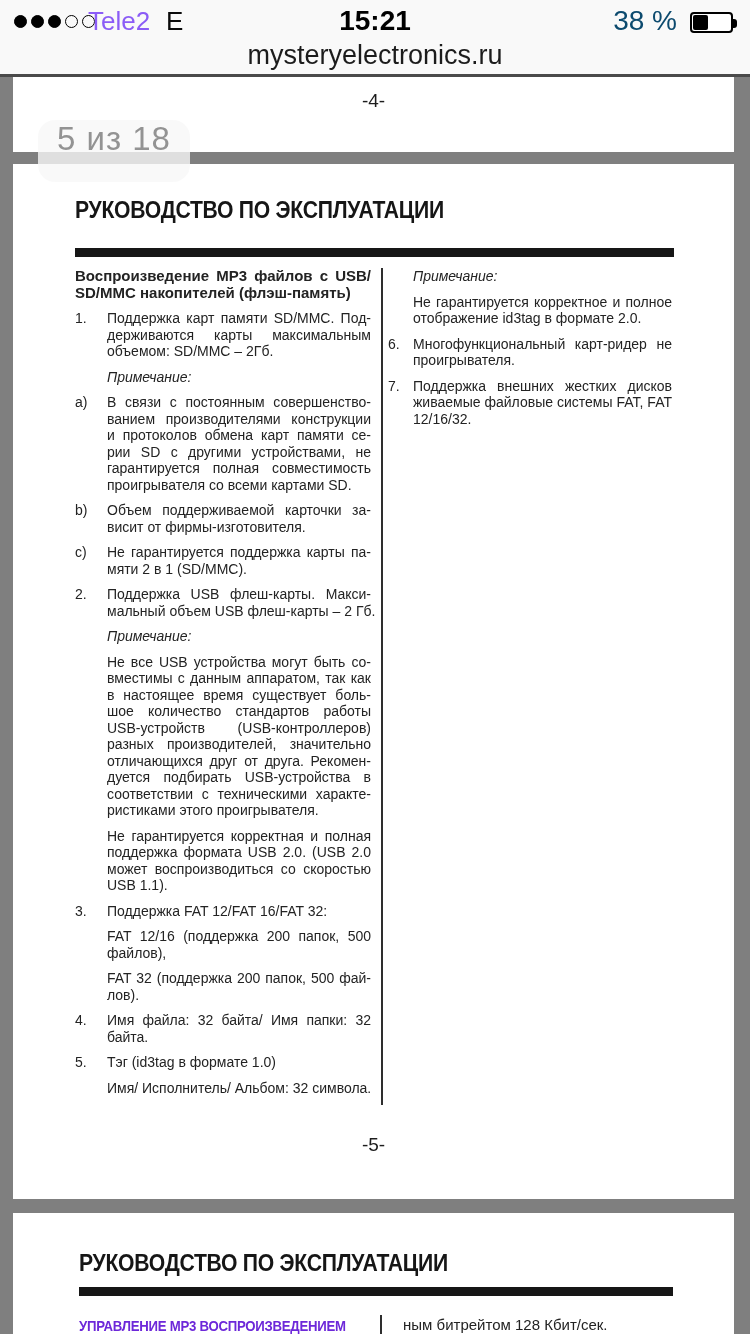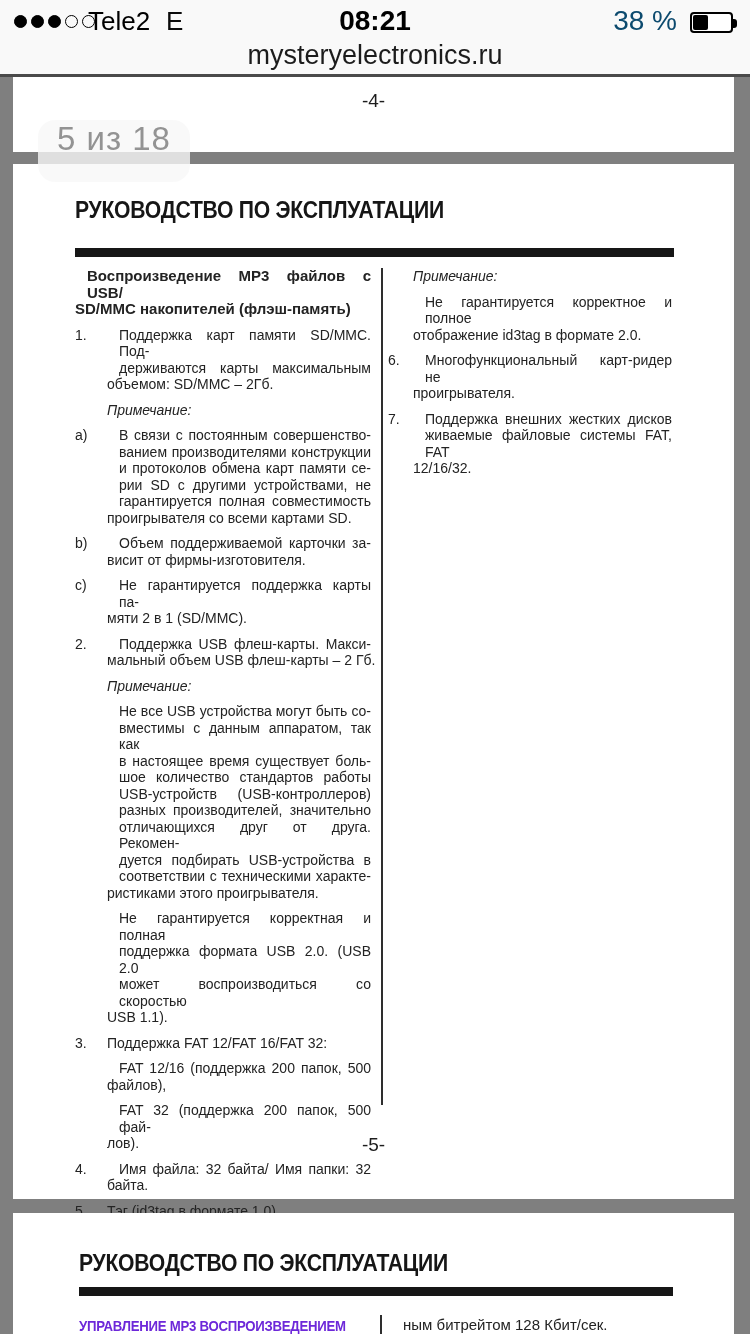--- a/index.html
+++ b/index.html
@@ -5,21 +5,21 @@
   html,body{margin:0;padding:0;}
   body{font-family:"Liberation Sans",sans-serif;background:#444;}
   .screen{position:relative;width:750px;height:1334px;margin:0 auto;background:#7f7f7f;overflow:hidden;}
 
   
   .topbar{position:absolute;left:0;top:0;width:750px;height:74px;background:#f9f9f9;border-bottom:3px solid #4a4a4a;z-index:30;}
   .statusrow{position:absolute;left:0;top:0;width:750px;height:40px;}
   .signal{position:absolute;left:14px;top:15px;display:flex;gap:4px;align-items:center;}
   .dot{width:13px;height:13px;border-radius:50%;box-sizing:border-box;border:1.5px solid #000;background:transparent;}
   .dot.filled{background:#000;}
-  .carrier{position:absolute;left:88px;top:6px;font-size:26px;color:#000000;}
+  .carrier{position:absolute;left:88px;top:6px;font-size:26px;color:#8b5cf6;}
   .nettype{position:absolute;left:166px;top:6px;font-size:26px;color:#0a0a0a;}
   .time{position:absolute;left:0;top:5px;width:750px;text-align:center;font-size:28px;font-weight:700;color:#000;}
   .battpct{position:absolute;right:73px;top:5px;font-size:28px;color:#0c4a6e;}
   .battery{position:absolute;right:17px;top:12px;width:43px;height:21px;border:2px solid #000;border-radius:4px;box-sizing:border-box;background:#fff;}
   .battery .fill{position:absolute;left:1px;top:1px;bottom:1px;background:#000;border-radius:2px;}
   .battery .nub{position:absolute;right:-6px;top:5px;width:4px;height:9px;background:#000;border-radius:0 3px 3px 0;}
   .urlrow{position:absolute;left:0;top:38px;width:750px;height:34px;text-align:center;}
   .urltext{font-size:27px;color:#1c1c1c;line-height:34px;}
 
   
@@ -48,21 +48,21 @@
   .rightcol{left:375px;width:284px;}
   .vline{position:absolute;left:368px;top:104px;width:2px;height:837px;background:#2e2e2e;}
 
   .blk{position:relative;margin-bottom:9px;}
   .leftcol .blk{padding-left:32px;}
   .rightcol .blk{padding-left:25px;}
   .blk.title{padding-left:0;font-weight:700;font-size:15px;}
   .blk.label{font-style:italic;}
   .blk .marker{position:absolute;left:0;top:0;line-height:16.5px;}
   .ln{line-height:16.5px;white-space:nowrap;}
-  .ln.just{white-space:normal;text-align:justify;text-align-last:justify;margin-left:12px;}
+  .ln.just{white-space:normal;text-align:justify;text-align-last:justify;}
 
   .page6 .doc-heading{left:66px;top:37px;}
   .page6 .hbar{left:66px;top:74px;width:594px;}
   .p6-left{position:absolute;left:66px;top:104px;font-weight:700;font-size:15px;color:#6d28d9;white-space:nowrap;}
   .p6-vline{position:absolute;left:367px;top:102px;width:2px;height:19px;background:#2e2e2e;}
   .p6-right{position:absolute;left:390px;top:103px;font-size:15px;color:#232323;white-space:nowrap;}
 </style>
 </head>
 <body>
 
@@ -72,21 +72,21 @@
     <div class="statusrow">
       <div class="signal" id="signal-dots">
           <span class="dot filled"></span>
           <span class="dot filled"></span>
           <span class="dot filled"></span>
           <span class="dot"></span>
           <span class="dot"></span>
         </div>
       <div class="carrier">Tele2</div>
       <div class="nettype">E</div>
-      <div class="time">08:21</div>
+      <div class="time">15:21</div>
       <div class="battpct">38 %</div>
       <div class="battery">
         <div class="fill" id="battery-fill" style="width: 38%;"></div>
         <div class="nub"></div>
       </div>
     </div>
     <div class="urlrow">
       <span class="urltext">mysteryelectronics.ru</span>
     </div>
   </div>

